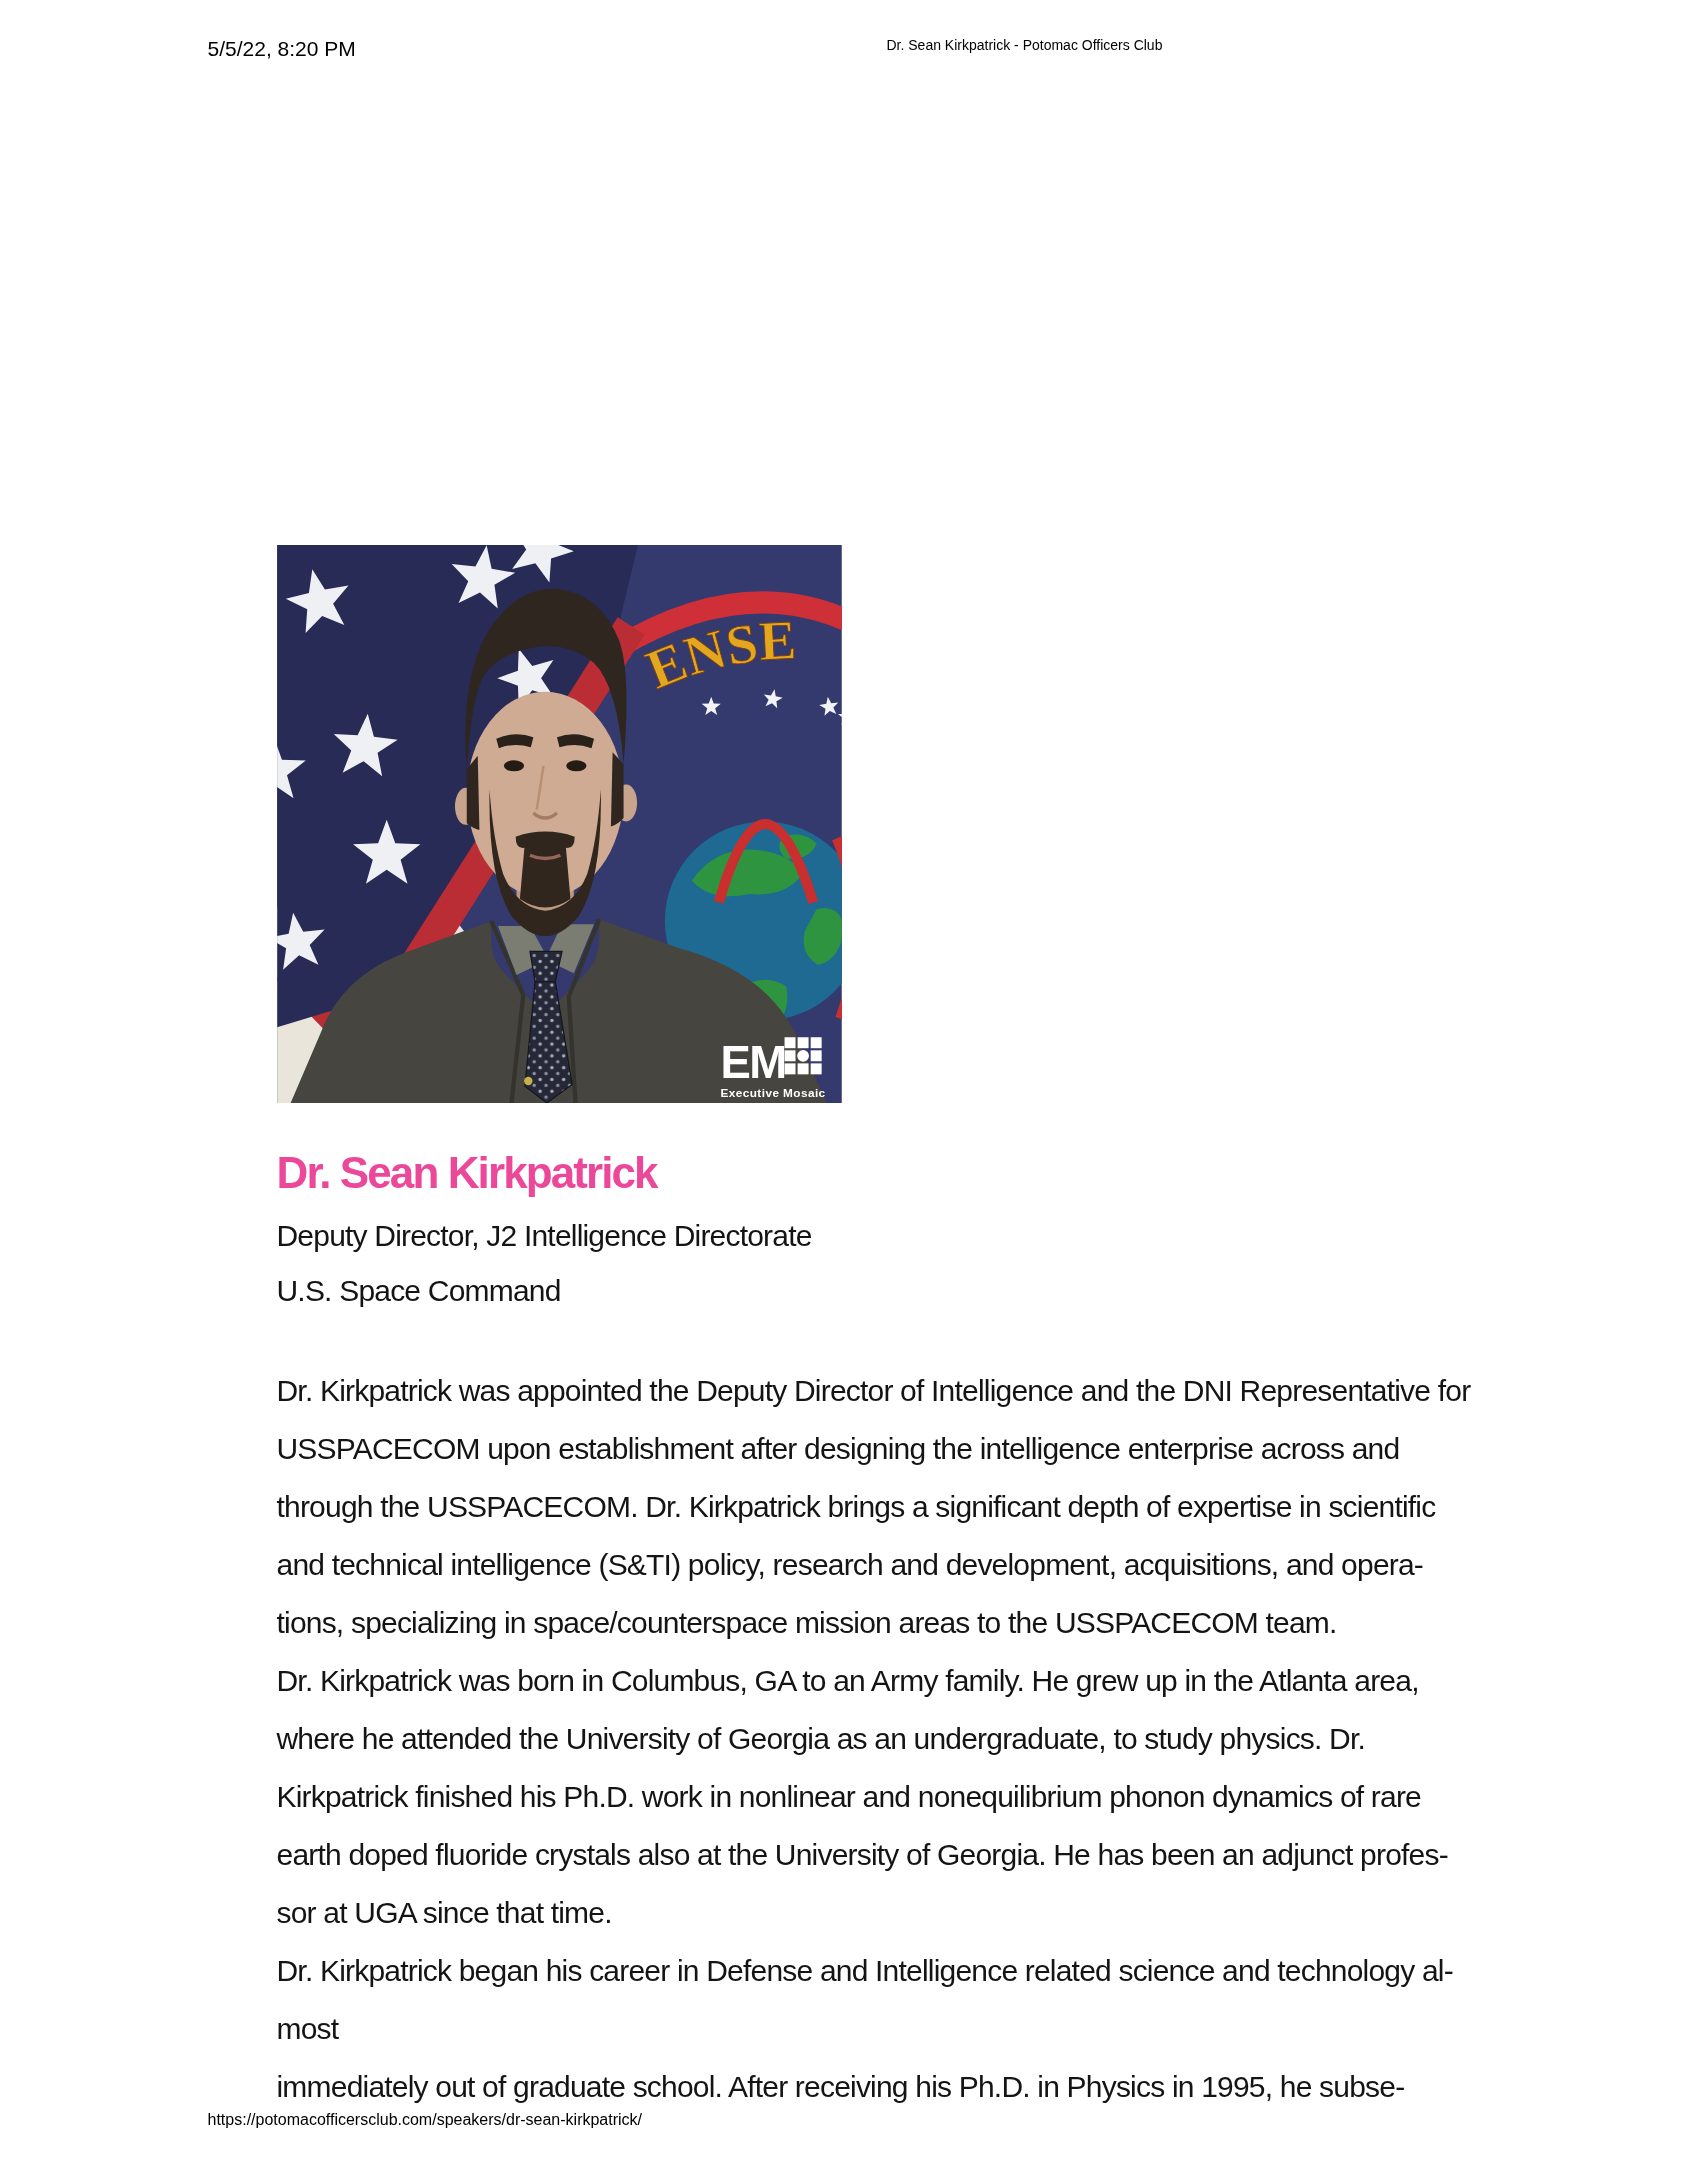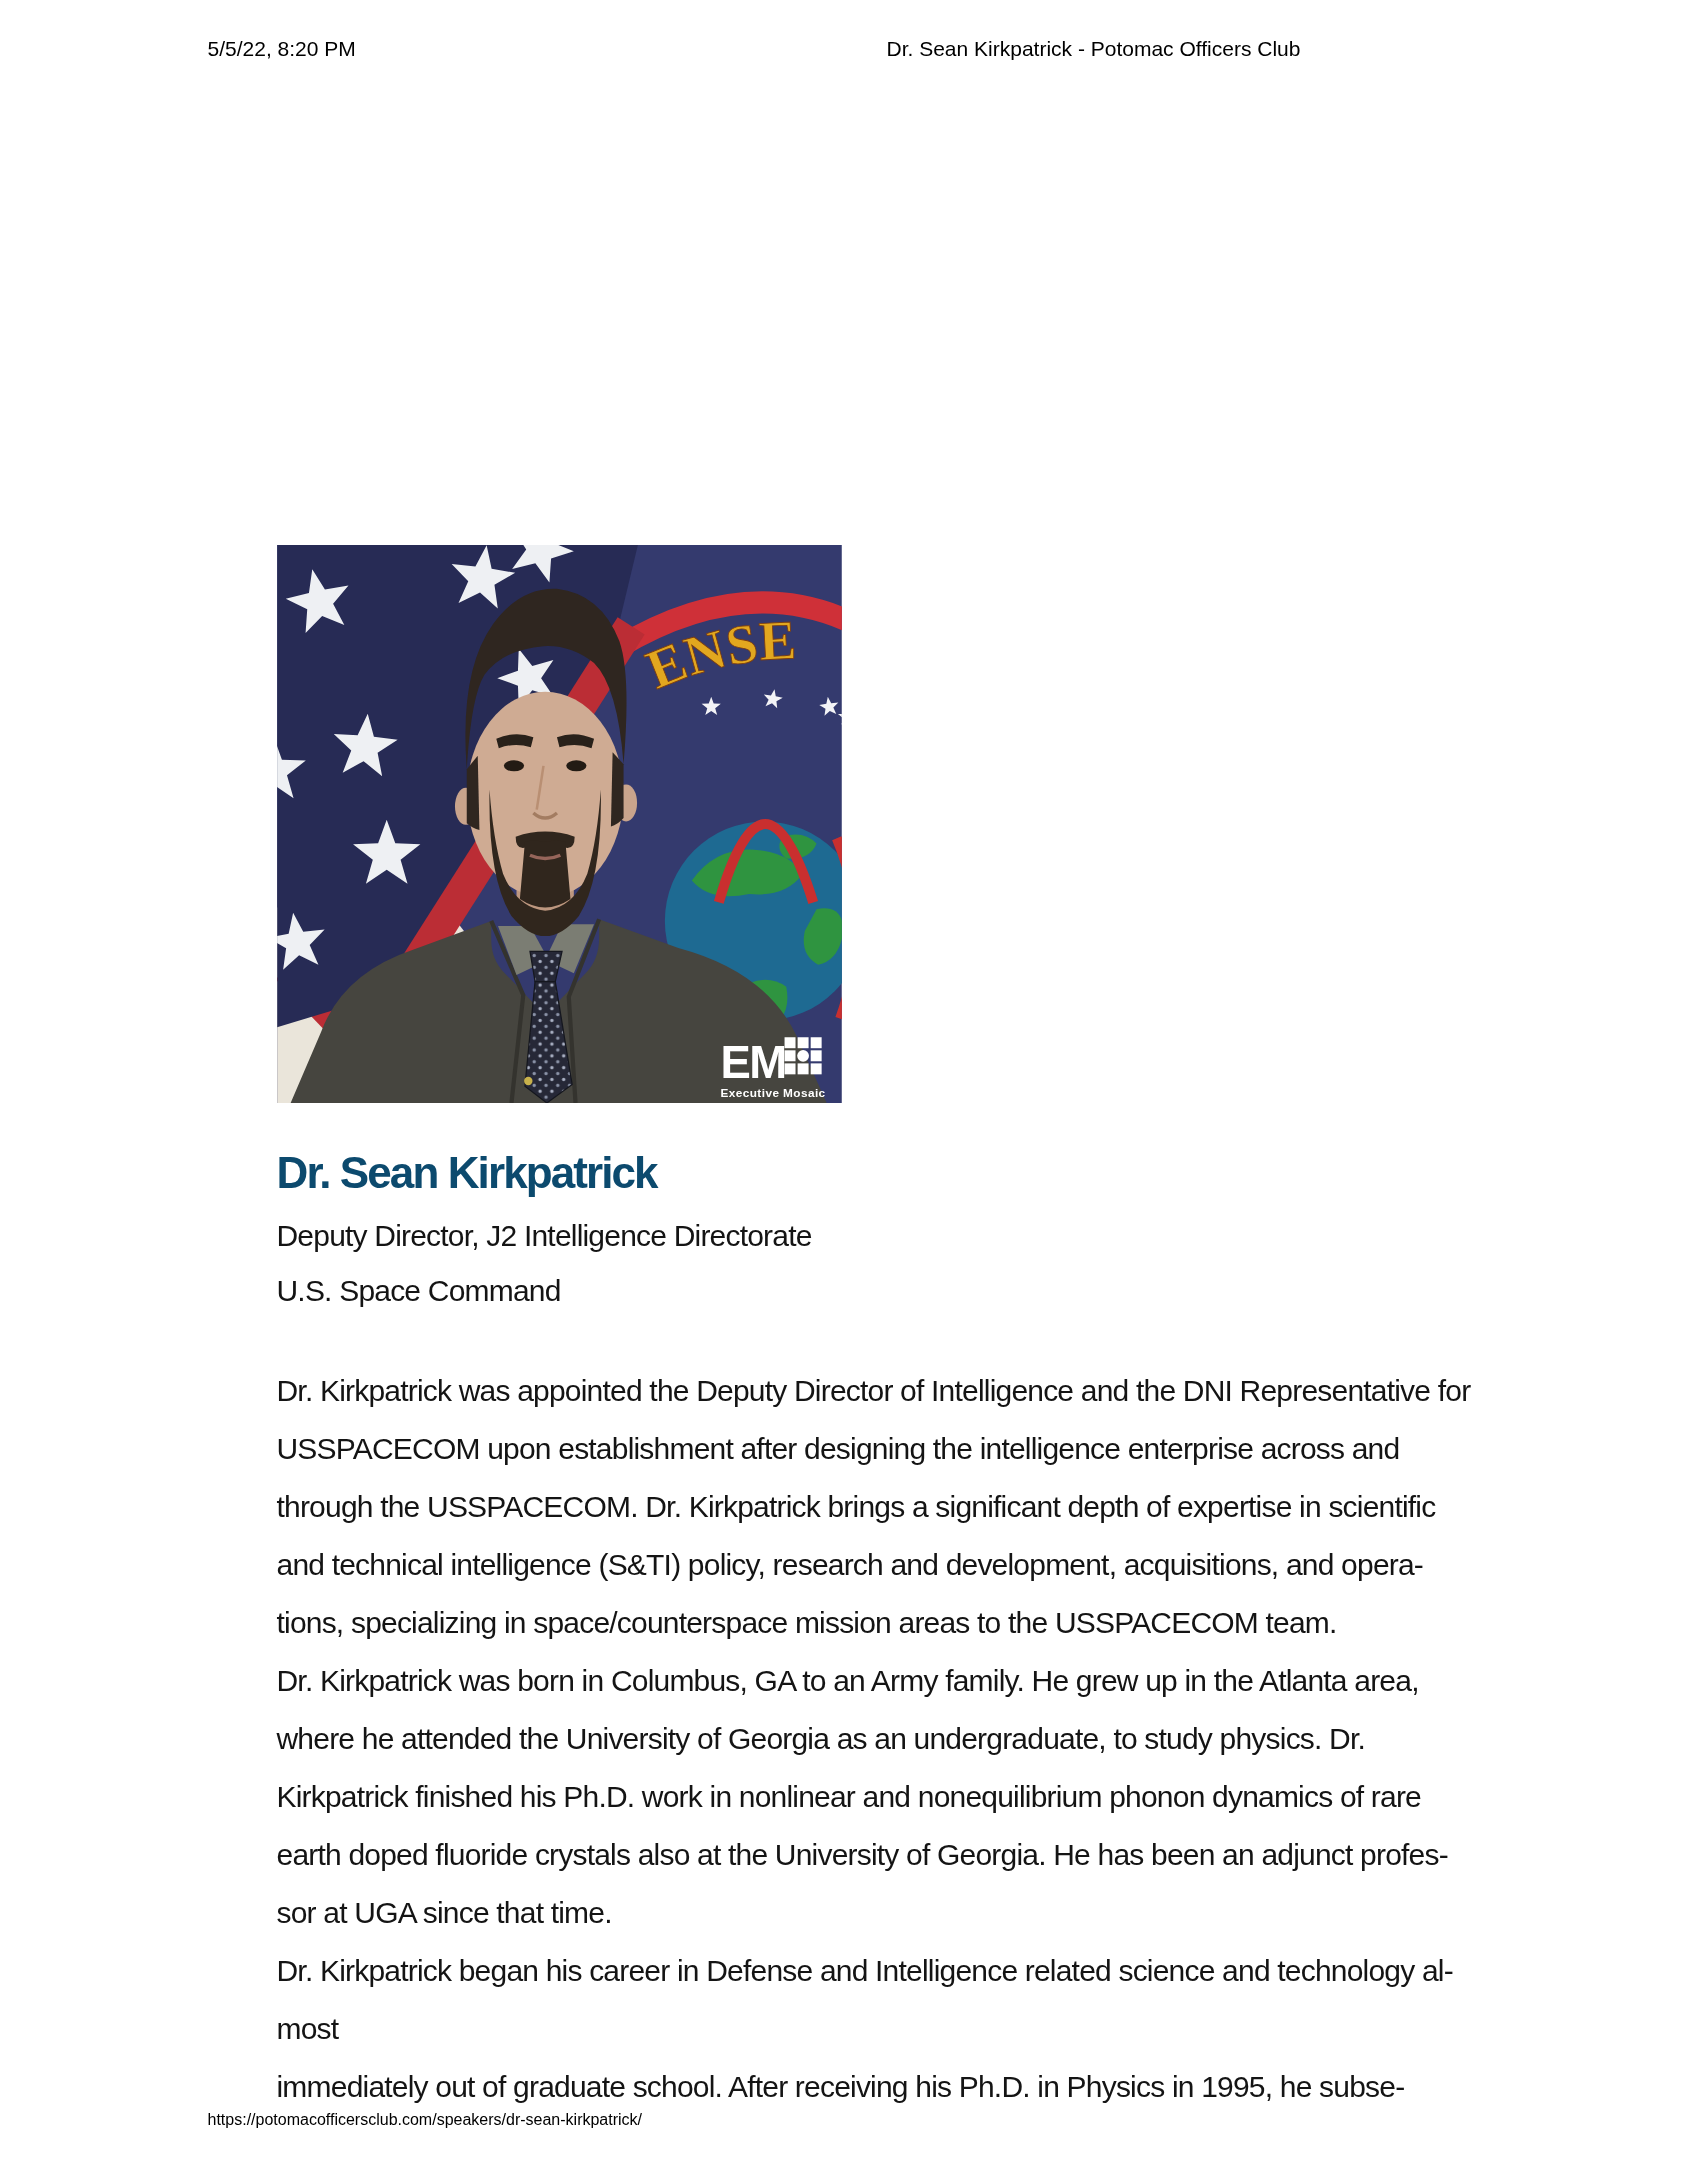--- a/index.html
+++ b/index.html
@@ -4,21 +4,21 @@
 <style>
   * { margin:0; padding:0; box-sizing:border-box; }
   html,body { background:#ffffff; }
   .page {
     position:relative; width:1420px; height:2183px; margin:0 auto;
     background:#ffffff; overflow:hidden;
     font-family:"Liberation Sans", sans-serif; color:#0b0b0b;
   }
   
   .ph-date { position:absolute; left:74px; top:37px; font-size:21px; color:#000; }
-  .ph-title { position:absolute; left:753px; top:37px; font-size:21px; color:#000; }
+  .ph-title { position:absolute; left:753px; top:37px; font-size:14px; color:#000; }
   .pf-url { position:absolute; left:74px; top:2111px; font-size:16px; color:#000; }
   .pf-page { position:absolute; left:1605px; top:2111px; font-size:20px; color:#000; }
   
   .logo { position:absolute; left:89px; top:112px; width:343px; height:322px; }
   .logo svg.leaf { position:absolute; left:0; top:0; }
   .logo .band {
     position:absolute; left:5px; top:120px; width:336px; height:79px;
     background:#ffffff; display:flex; align-items:center; justify-content:center;
   }
   .logo .rule { position:absolute; left:0; right:0; background:#a9894b; }
@@ -33,21 +33,21 @@
   
   .menu-btn { position:absolute; left:1549px; top:249px; width:44px; height:30px; cursor:pointer; }
   .menu-btn .bar { position:absolute; left:0; width:44px; height:4.2px; background:#1c2330; border-radius:0.8px; }
   .menu-btn .bar:nth-child(1){ top:0; }
   .menu-btn .bar:nth-child(2){ top:12.7px; }
   .menu-btn .bar:nth-child(3){ top:25px; }
   
   .photo { position:absolute; left:143px; top:545px; width:565px; height:558px; }
   
   .name { position:absolute; left:143px; top:1149px; font-size:44px; font-weight:bold;
-          letter-spacing:-1.9px; color:#0c4a6e; line-height:47px; white-space:pre; }
+          letter-spacing:-1.9px; color:#ec4899; line-height:47px; white-space:pre; }
   .roles { position:absolute; left:143px; top:1208px; font-size:30px; letter-spacing:-0.8px;
            color:#141414; line-height:55px; white-space:pre; }
   .bio { position:absolute; left:143px; top:1362px; width:1485px; font-size:30px;
          letter-spacing:-0.8px; color:#141414; line-height:58px; white-space:pre; }
 </style>
 </head>
 <body>
 
 <div class="page">
 

